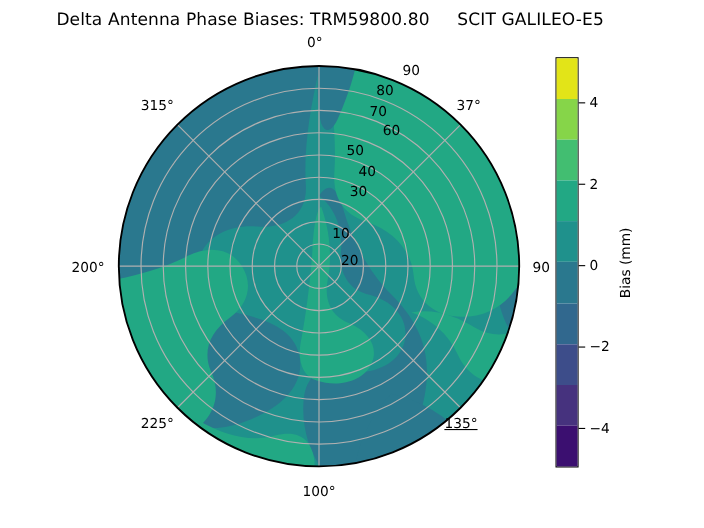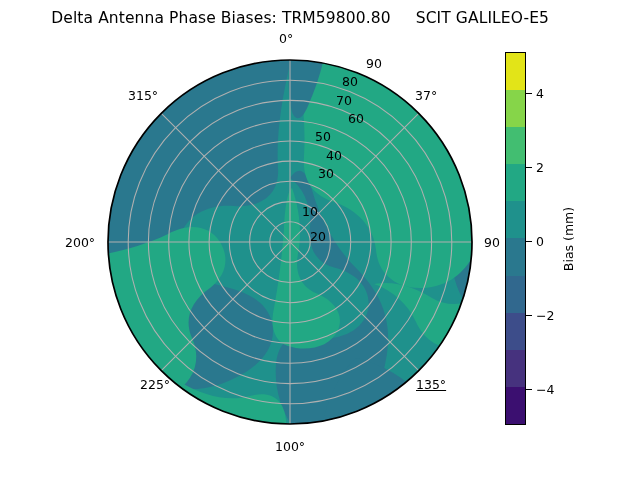--- a/index.html
+++ b/index.html
@@ -197,23 +197,23 @@
         <line x1="184" y1="184" x2="55.3" y2="55.3"></line>
       </g>
 
       <circle cx="184" cy="184" r="182" fill="none" stroke="#000000" stroke-width="1.7"></circle>
     </svg>
   </div>
 
   <div class="ang-label" style="left:279px;top:31px;">0°</div>
   <div class="ang-label" style="left:415px;top:88px;">37°</div>
   <div class="ang-label" style="left:484px;top:235px;">90</div>
-  <div class="ang-label" style="left:416px;top:377px;text-decoration:underline;">135°</div>
+  <div class="ang-label" style="left:404px;top:377px;text-decoration:underline;">135°</div>
   <div class="ang-label" style="left:275px;top:439px;">100°</div>
-  <div class="ang-label" style="left:140px;top:377px;">225°</div>
+  <div class="ang-label" style="left:128px;top:377px;">225°</div>
   <div class="ang-label" style="left:65px;top:235px;">200°</div>
   <div class="ang-label" style="left:128px;top:88px;">315°</div>
 
   <div class="rad-label" style="left:302px;top:204px;">10</div>
   <div class="rad-label" style="left:310px;top:201px;margin-top:28px;">20</div>
   <div class="rad-label" style="left:318px;top:166px;">30</div>
   <div class="rad-label" style="left:326px;top:148px;">40</div>
   <div class="rad-label" style="left:315px;top:129px;">50</div>
   <div class="rad-label" style="left:348px;top:111px;">60</div>
   <div class="rad-label" style="left:336px;top:93px;">70</div>

